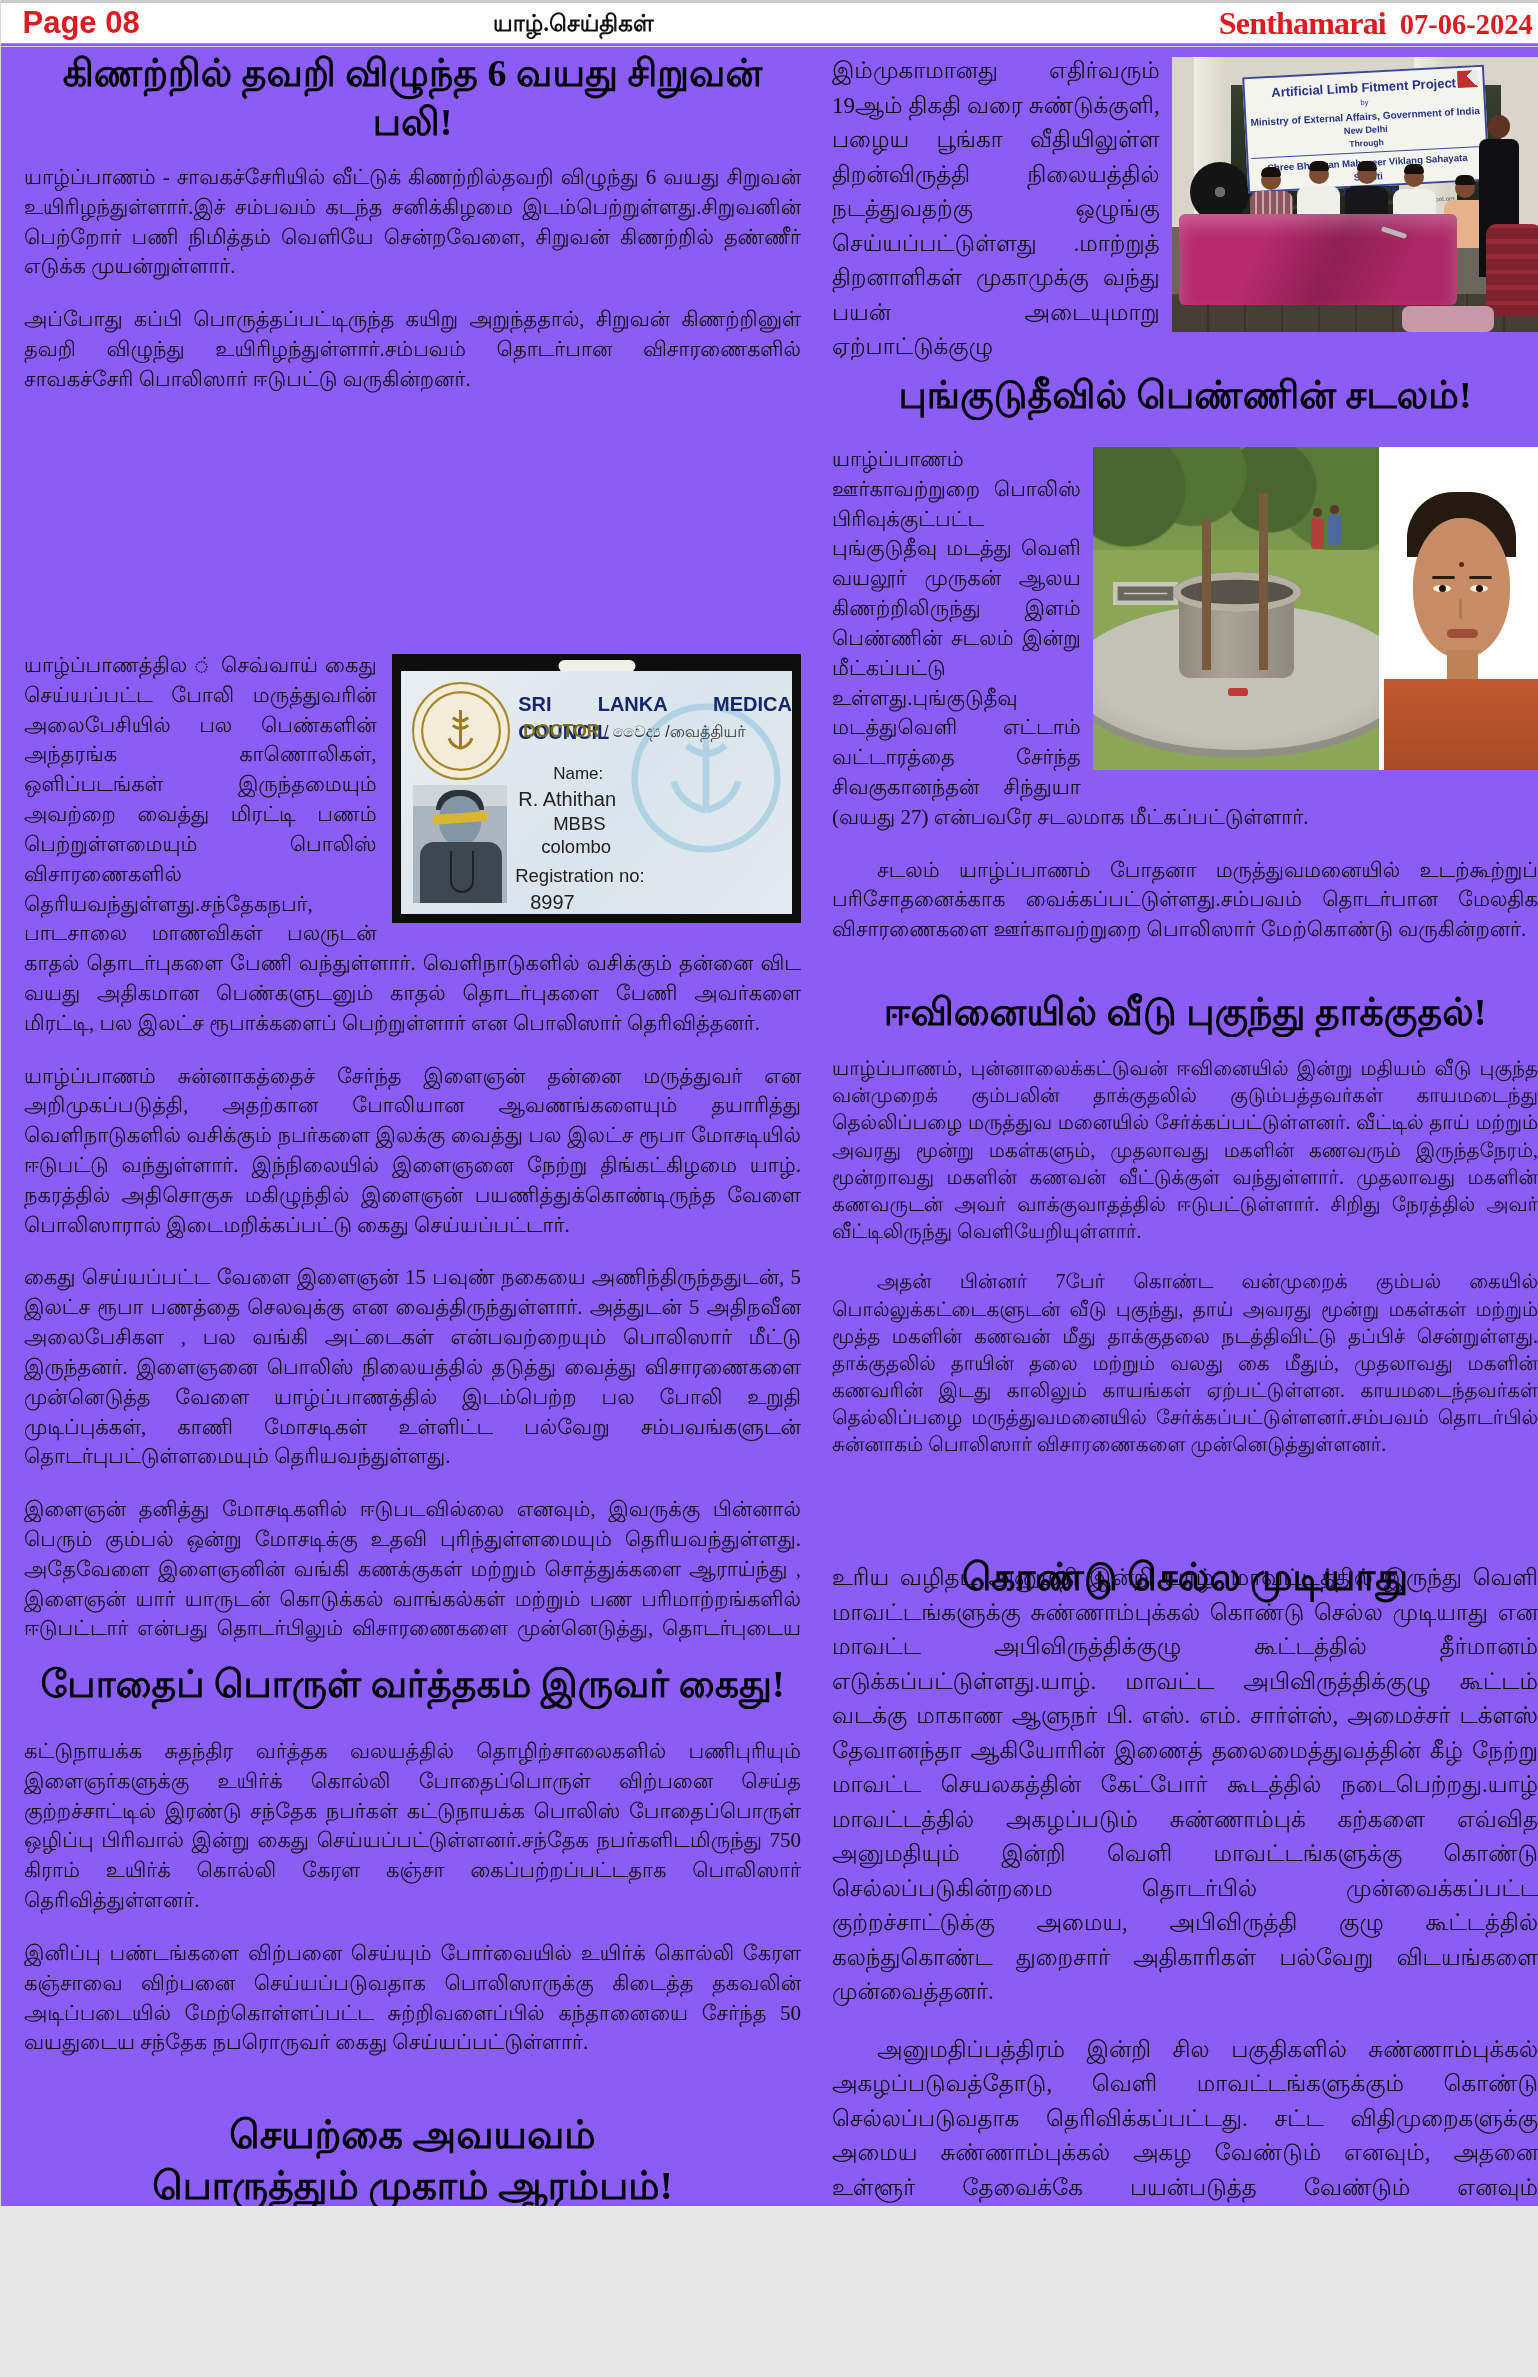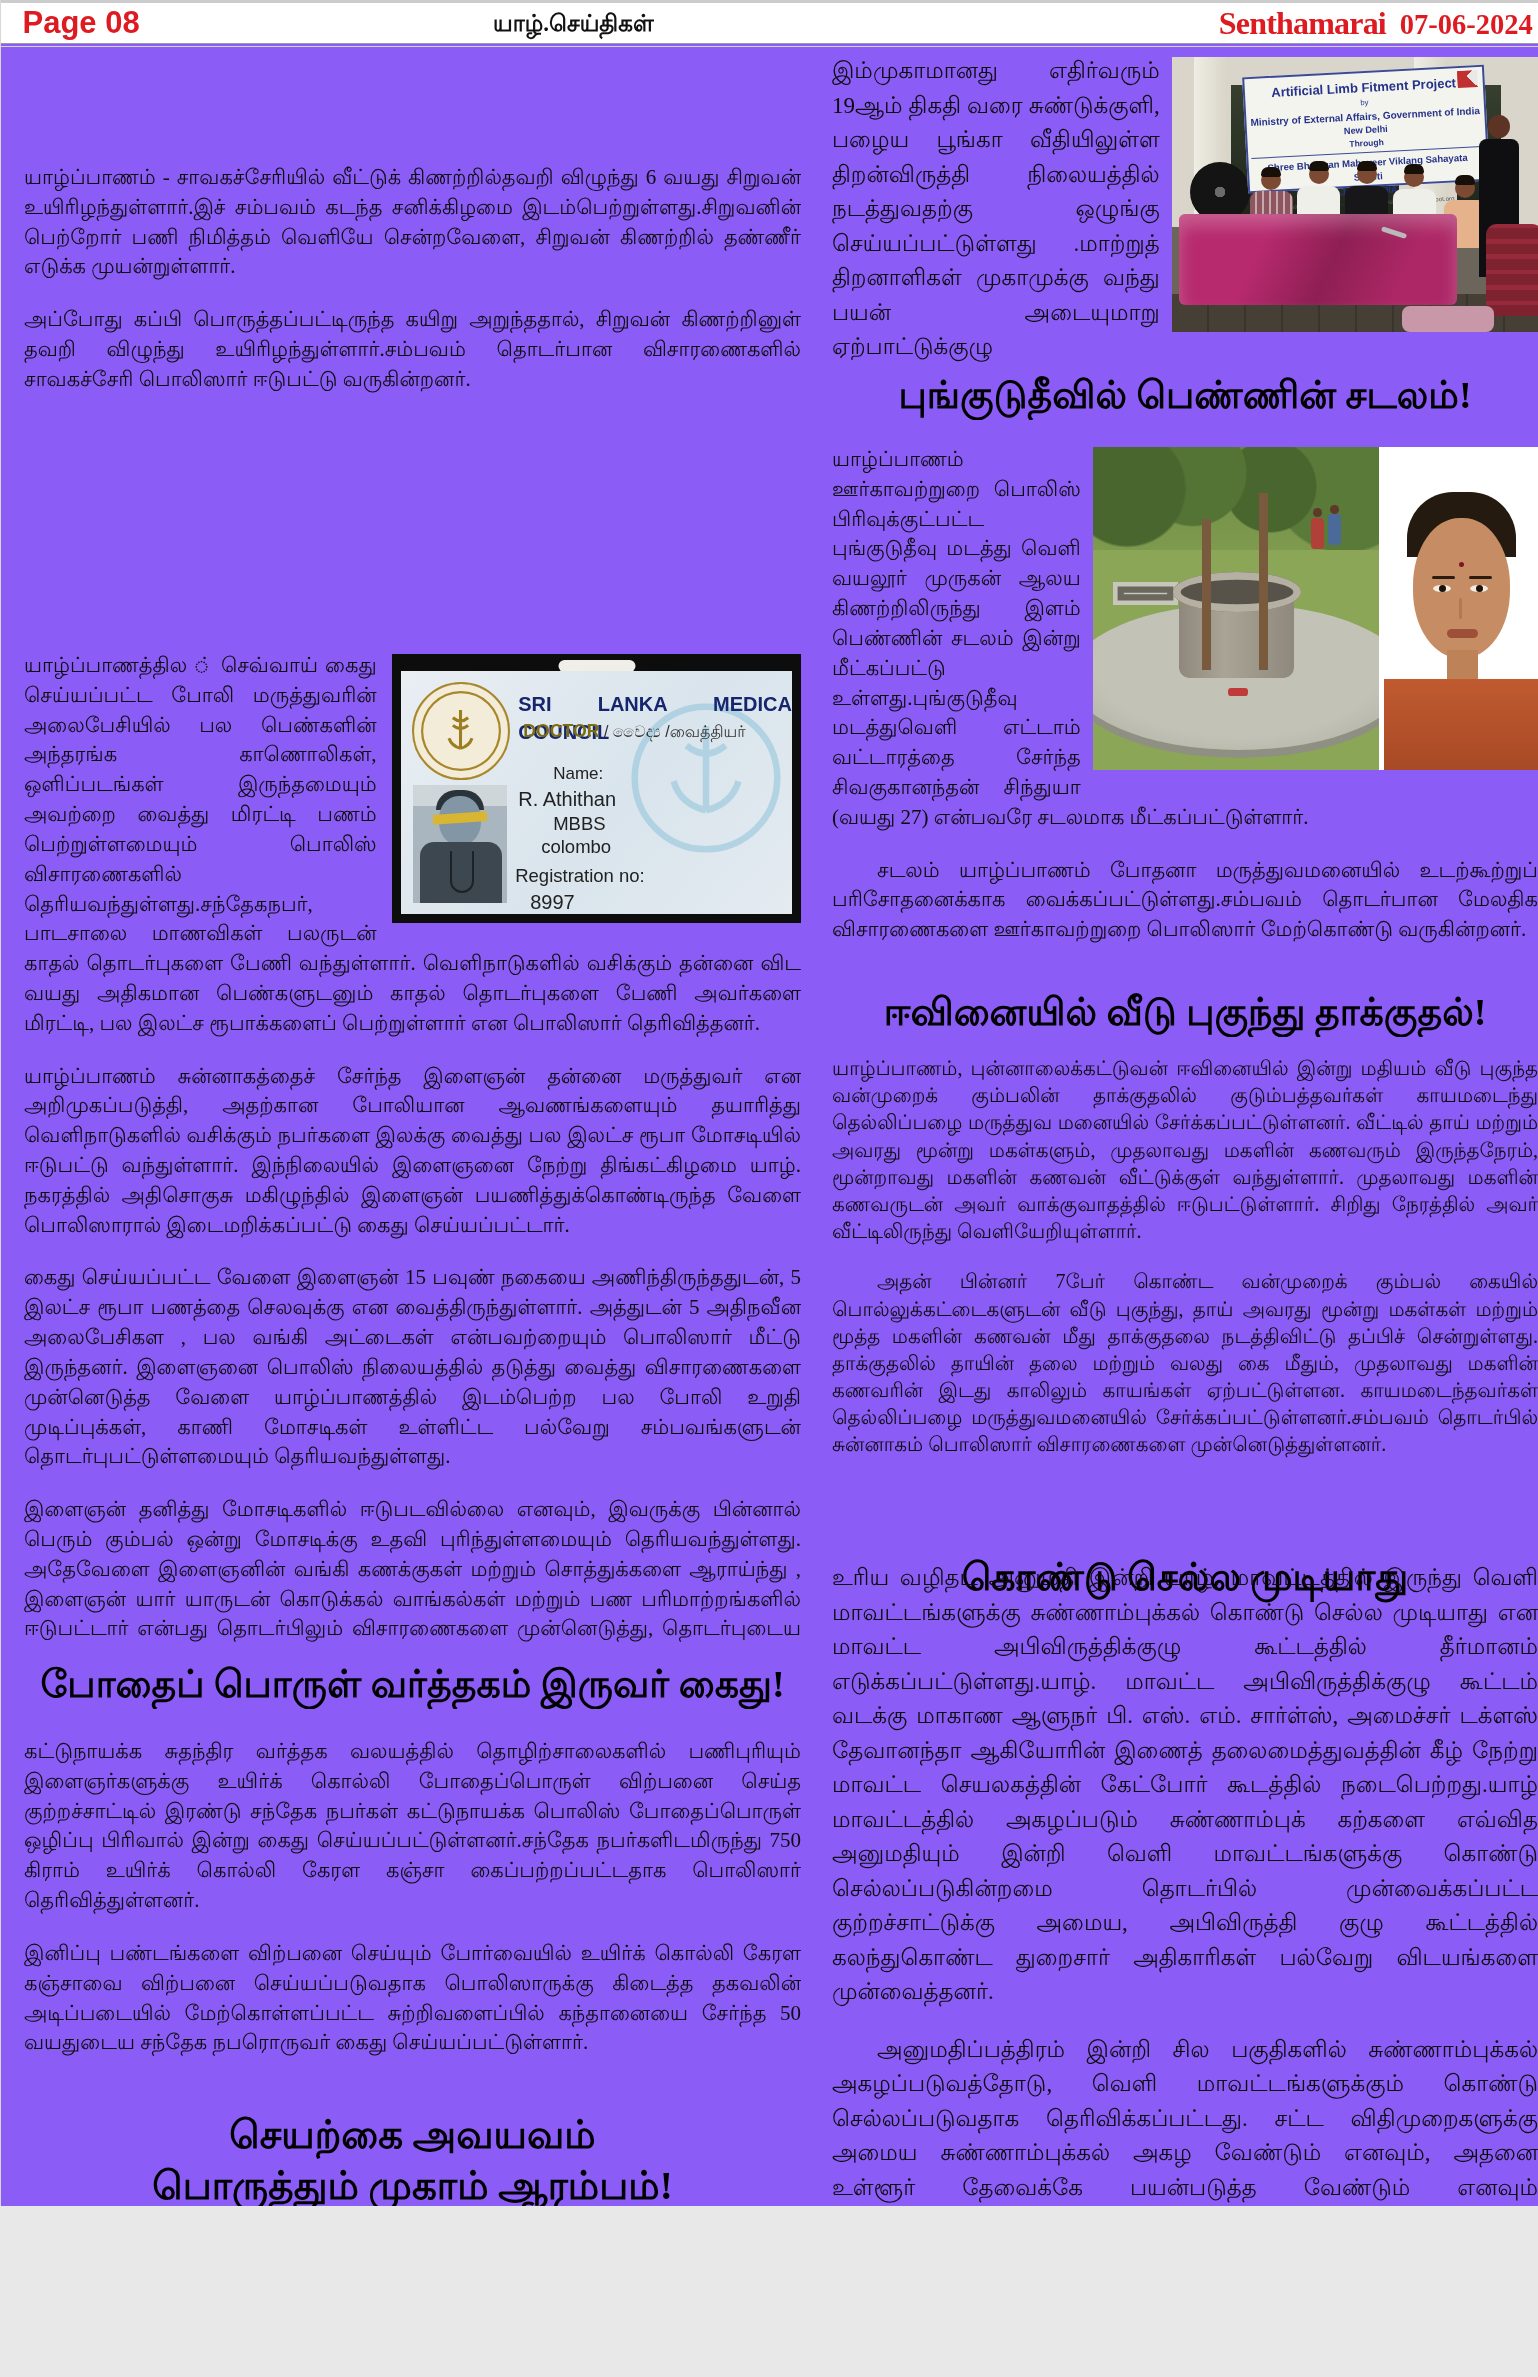--- a/index.html
+++ b/index.html
@@ -165,20 +165,21 @@
 
   <header class="hdr">
     <div class="hdr-left">Page 08</div>
     <div class="hdr-center">யாழ்.செய்திகள்</div>
     <div class="hdr-right">
       <span class="brand">Senthamarai</span>
       <span class="date">07-06-2024</span>
     </div>
   </header>
 
+  <section id="a1h" class="hl">கிணற்றில் தவறி விழுந்த 6 வயது சிறுவன் பலி!</section>
   <section id="a1b" class="body-t">
     <p>யாழ்ப்பாணம் - சாவகச்சேரியில் வீட்டுக் கிணற்றில்தவறி விழுந்து 6 வயது சிறுவன் உயிரிழந்துள்ளார்.இச் சம்பவம் கடந்த சனிக்கிழமை இடம்பெற்றுள்ளது.சிறுவனின் பெற்றோர் பணி நிமித்தம் வெளியே சென்றவேளை, சிறுவன் கிணற்றில் தண்ணீர் எடுக்க முயன்றுள்ளார்.</p>
     <p>அப்போது கப்பி பொருத்தப்பட்டிருந்த கயிறு அறுந்ததால், சிறுவன் கிணற்றினுள் தவறி விழுந்து உயிரிழந்துள்ளார்.சம்பவம் தொடர்பான விசாரணைகளில் சாவகச்சேரி பொலிஸார் ஈடுபட்டு வருகின்றனர்.</p>
   </section>
 
 
   <section id="a2b" class="body-t">
 
     <div class="idcard-wrap">
       <div class="idcard-frame">

